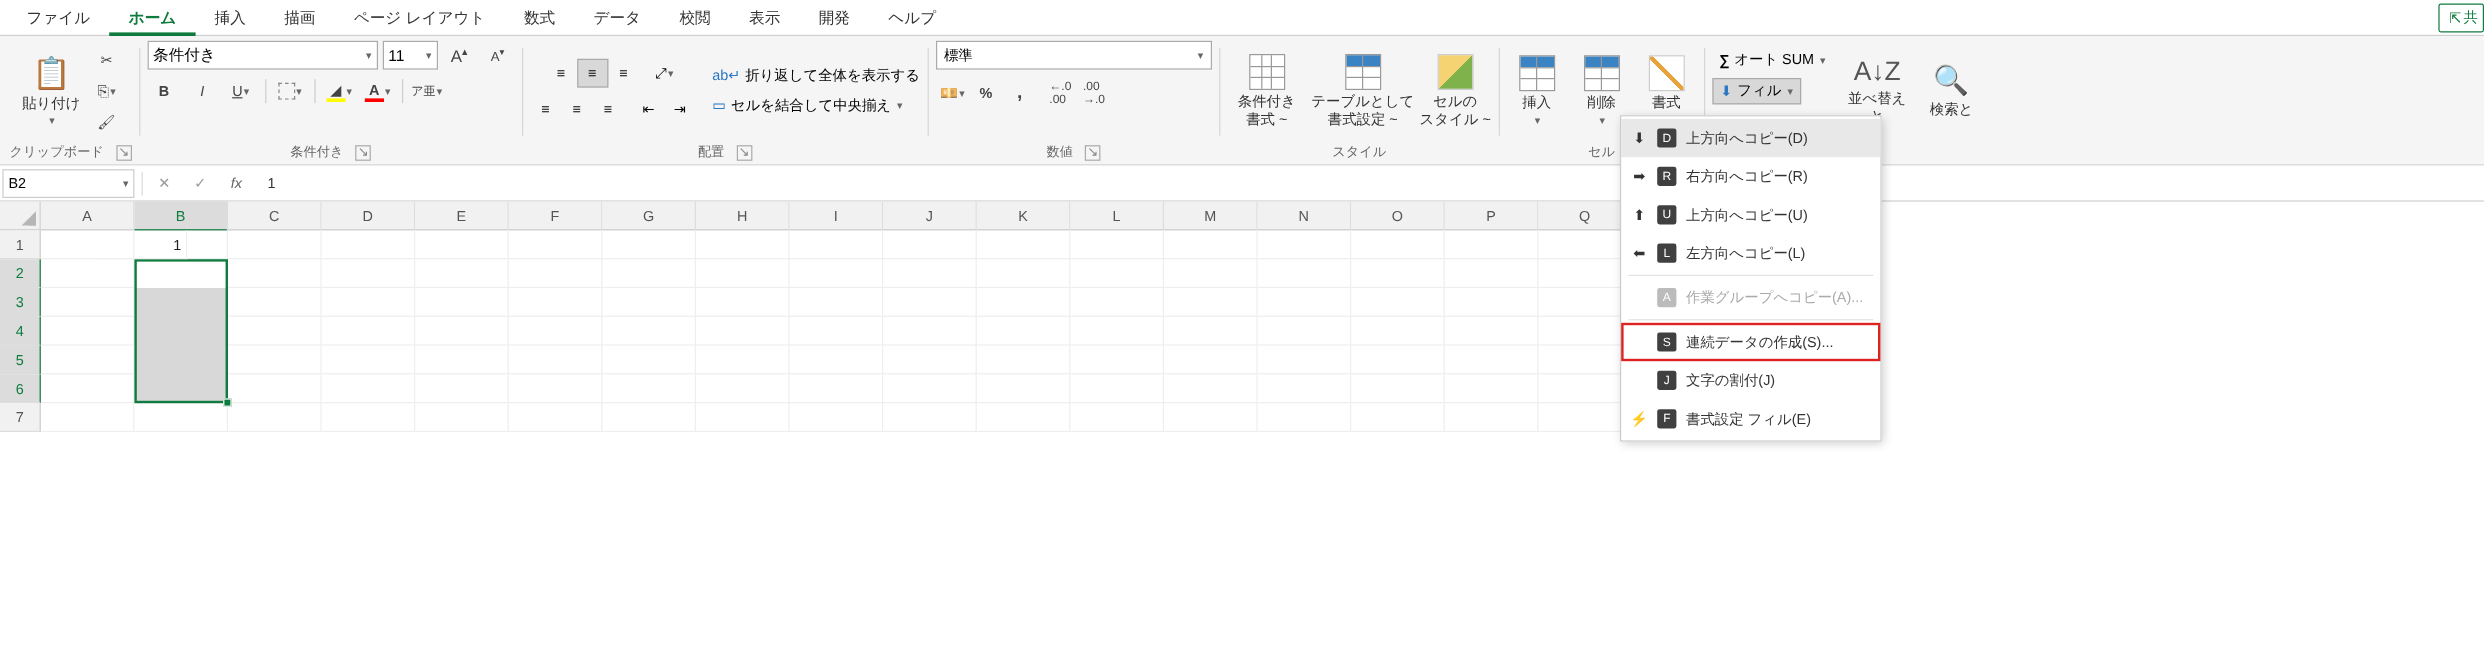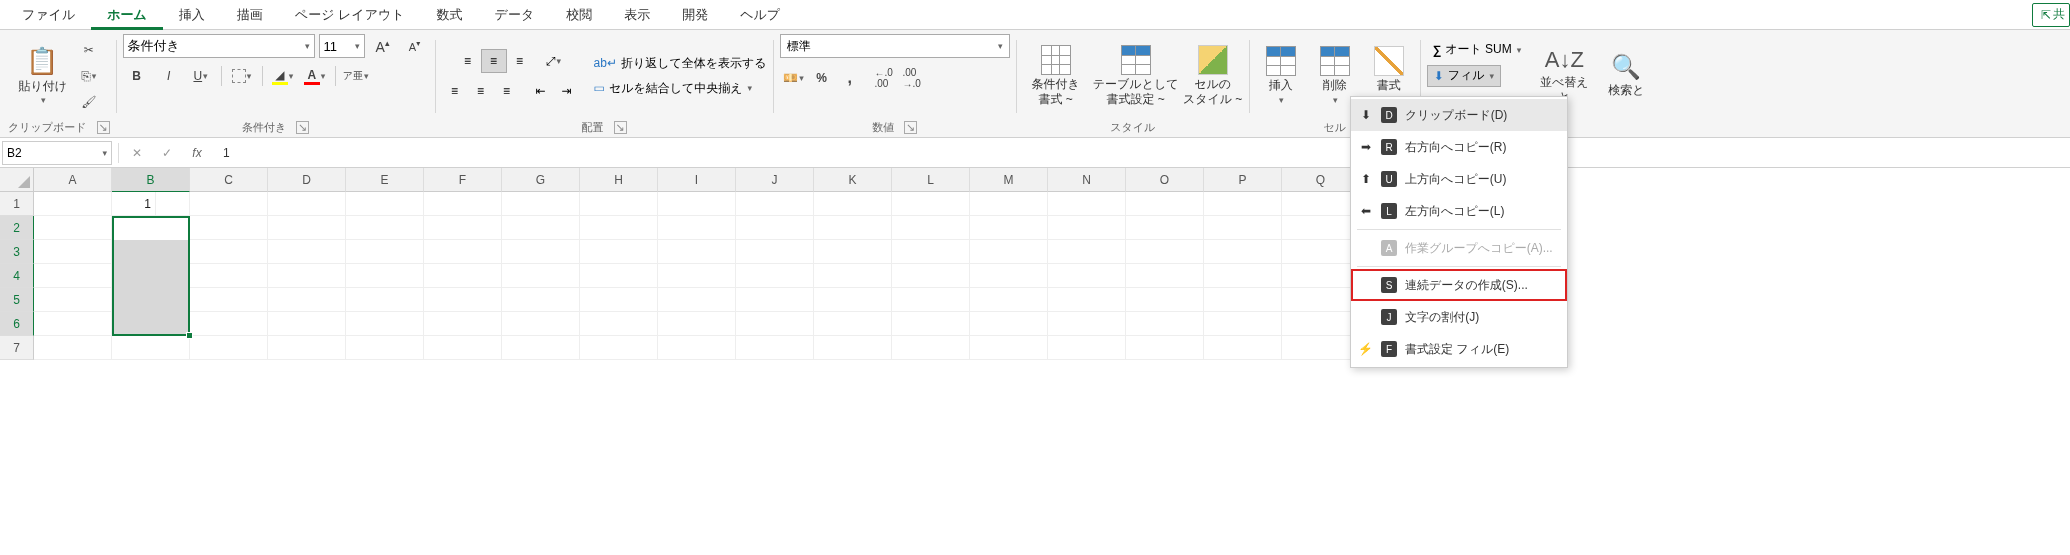--- a/index.html
+++ b/index.html
@@ -704,21 +704,21 @@
 
   <div class="fillhandle" style="left:186px; top:164px;"></div>
 
   <div class="cell" style="left:78px; top:24px;">1</div>
 </div>
 
 <div class="dropdown" style="left:1350px; top:96px;">
   <div class="dditem" style="background:#e8e8e8">
     <span class="ddicon">⬇</span>
     <span class="key">D</span>
-    <span>クリップボード(D)</span>
+    <span>上方向へコピー(D)</span>
   </div>
   <div class="dditem">
     <span class="ddicon">➡</span>
     <span class="key">R</span>
     <span>右方向へコピー(R)</span>
   </div>
   <div class="dditem">
     <span class="ddicon">⬆</span>
     <span class="key">U</span>
     <span>上方向へコピー(U)</span>

